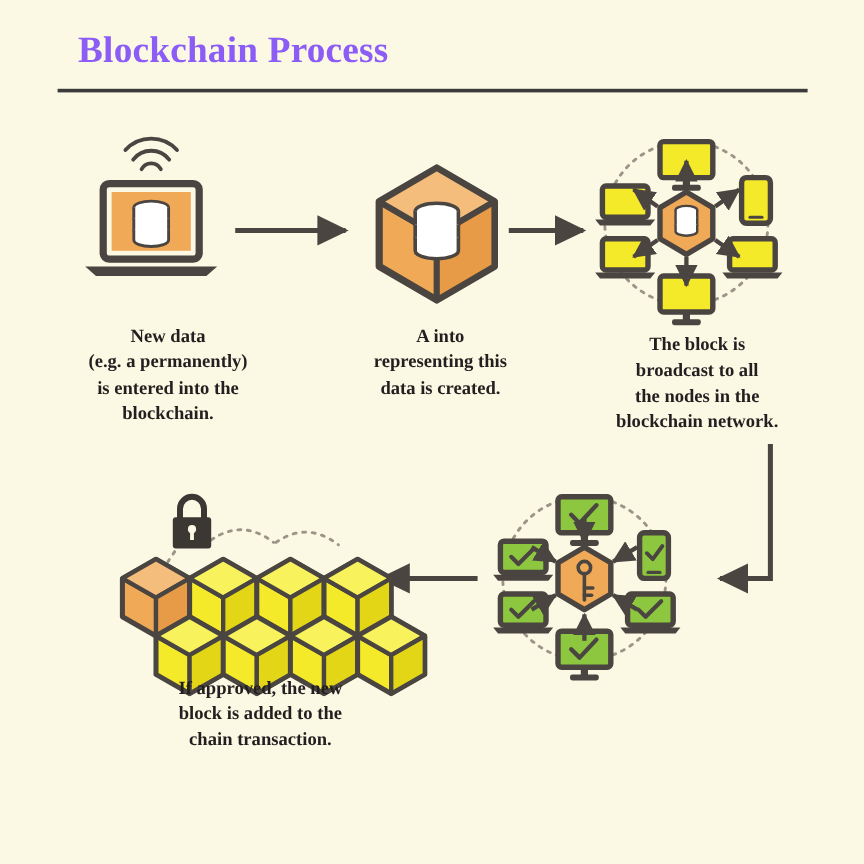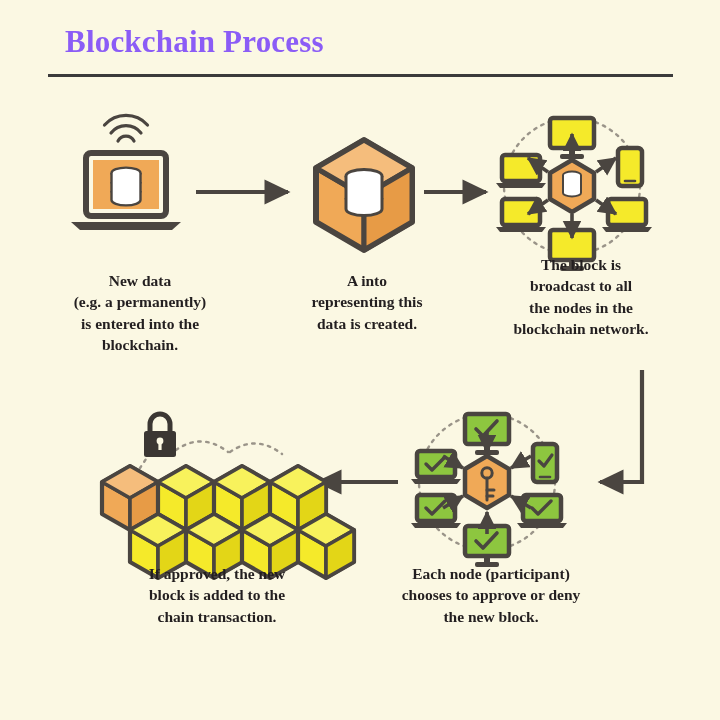--- a/index.html
+++ b/index.html
@@ -27,21 +27,21 @@
 
   
   .caption{
     position:absolute;text-align:center;
     font-family:"Liberation Serif", serif;
     font-weight:bold;font-size:15.5px;line-height:1.38;
     color:#231f20;white-space:pre-line;
   }
   #cap1{left:20px;top:270px;width:240px;}
   #cap2{left:272px;top:270px;width:190px;}
-  #cap3{left:466px;top:254px;width:230px;}
+  #cap3{left:466px;top:277px;width:230px;}
   #cap4{left:362px;top:563px;width:258px;}
   #cap5{left:98px;top:563px;width:238px;}
 
   
   svg.layer{position:absolute;left:0;top:0;width:720px;height:720px;overflow:visible;}
   .ink{fill:none;stroke:#4a4540;}
 </style>
 </head>
 <body>
 
@@ -309,20 +309,17 @@
 (e.g. a permanently)
 is entered into the
 blockchain.</div>
   <div class="caption" id="cap2">A into
 representing this
 data is created.</div>
   <div class="caption" id="cap3">The block is
 broadcast to all
 the nodes in the
 blockchain network.</div>
-  <div class="caption" id="cap4">Each node (participant)
-chooses to approve or deny
-the new block.</div>
   <div class="caption" id="cap5">If approved, the new
 block is added to the
 chain transaction.</div>
 
 </div>
 
 </body></html>

